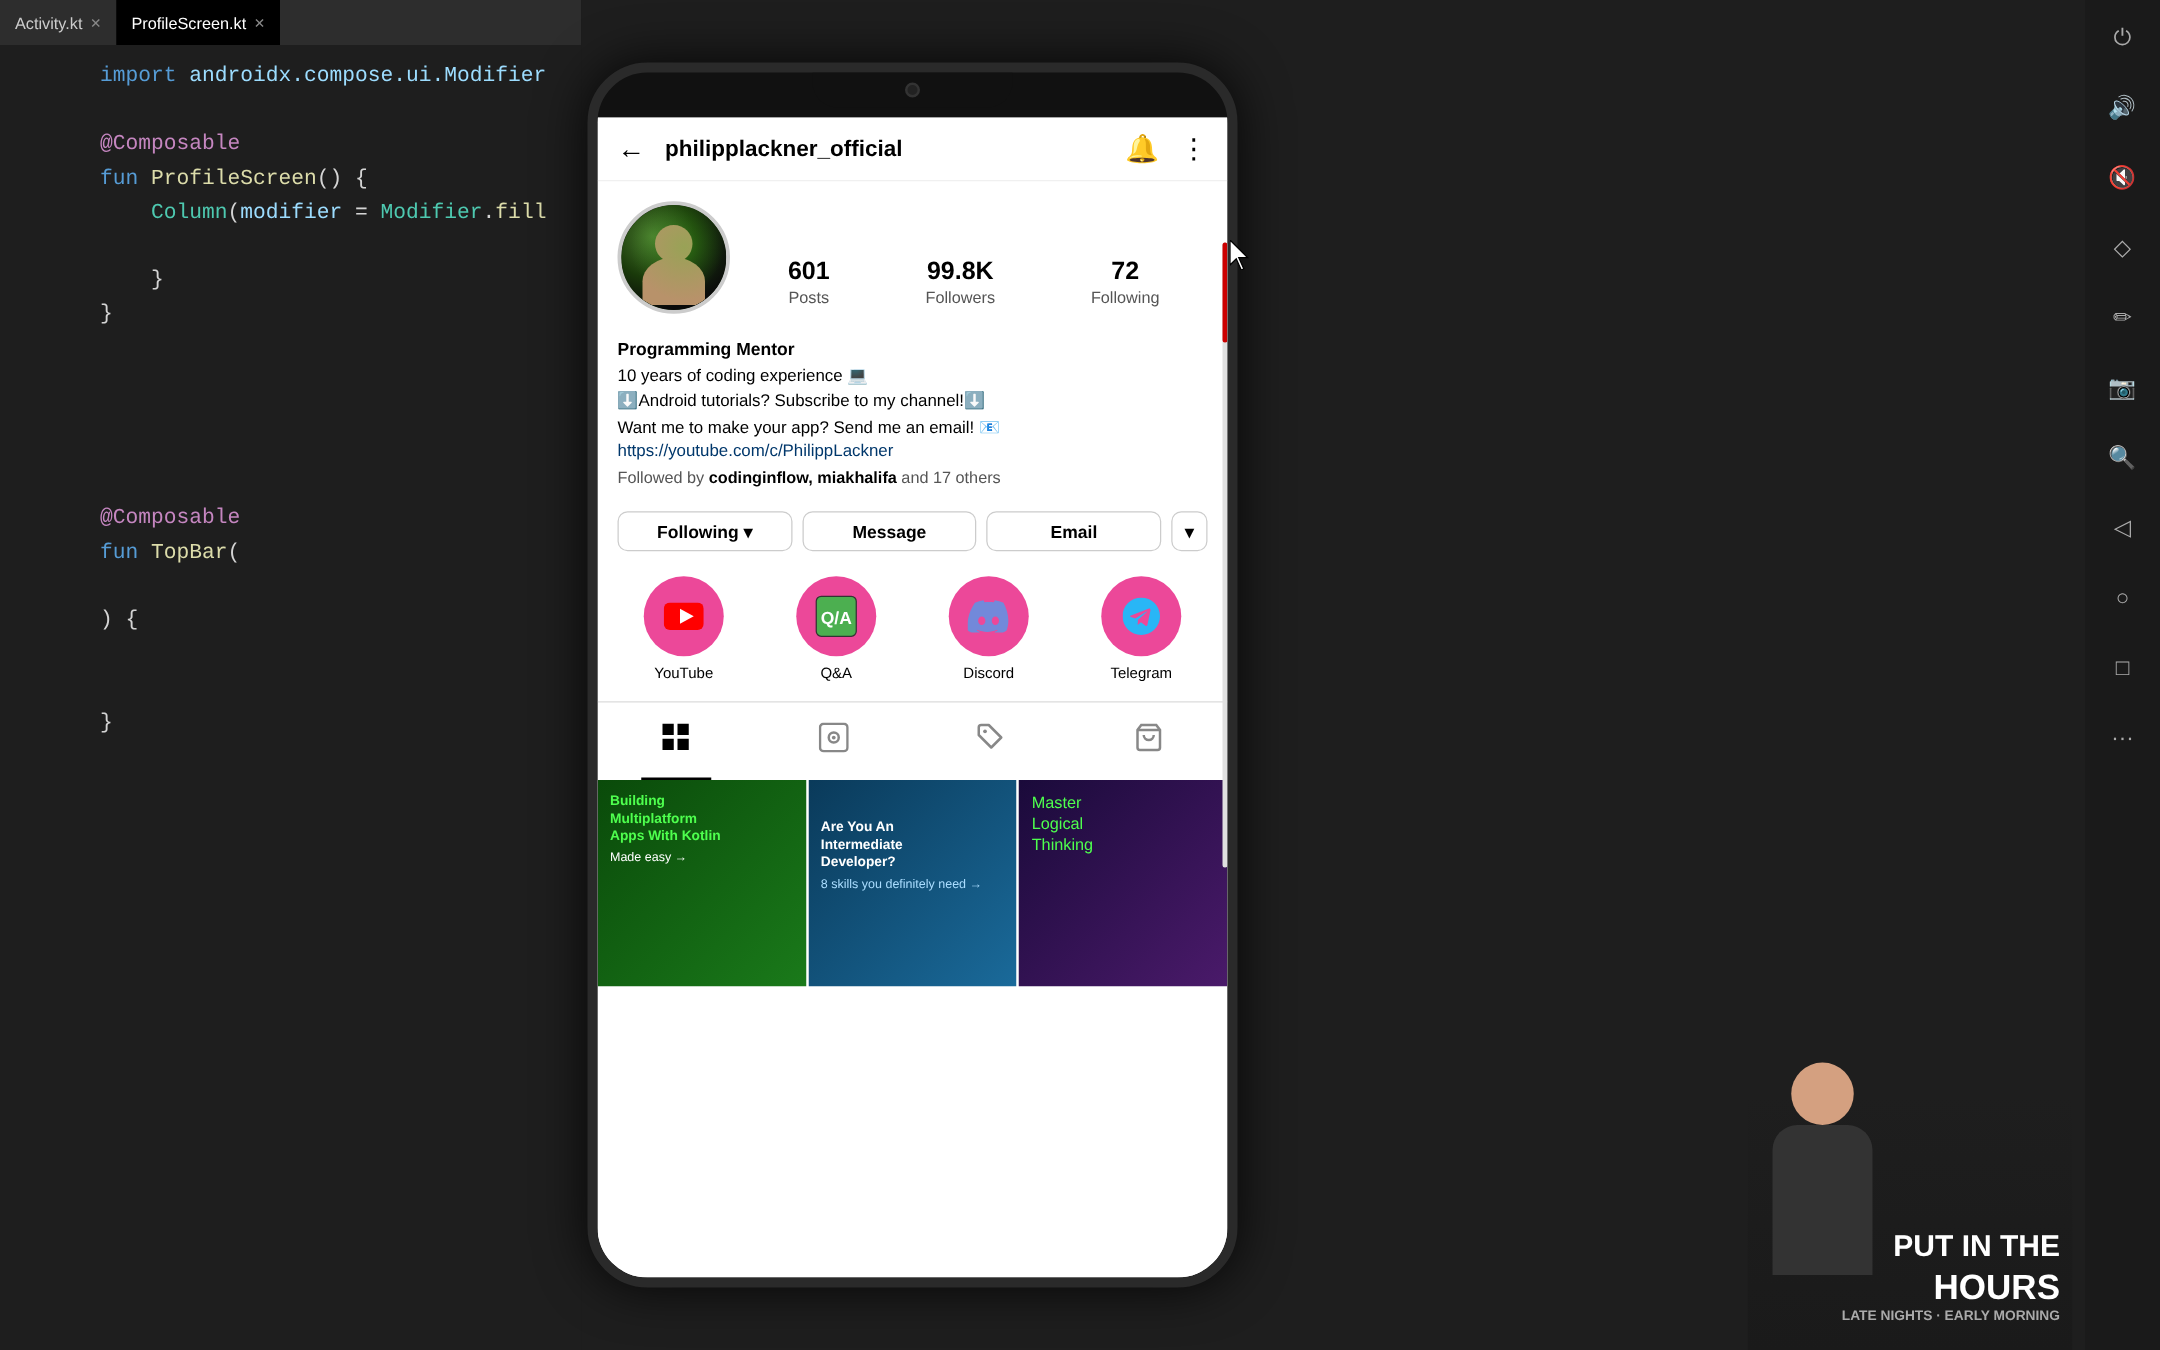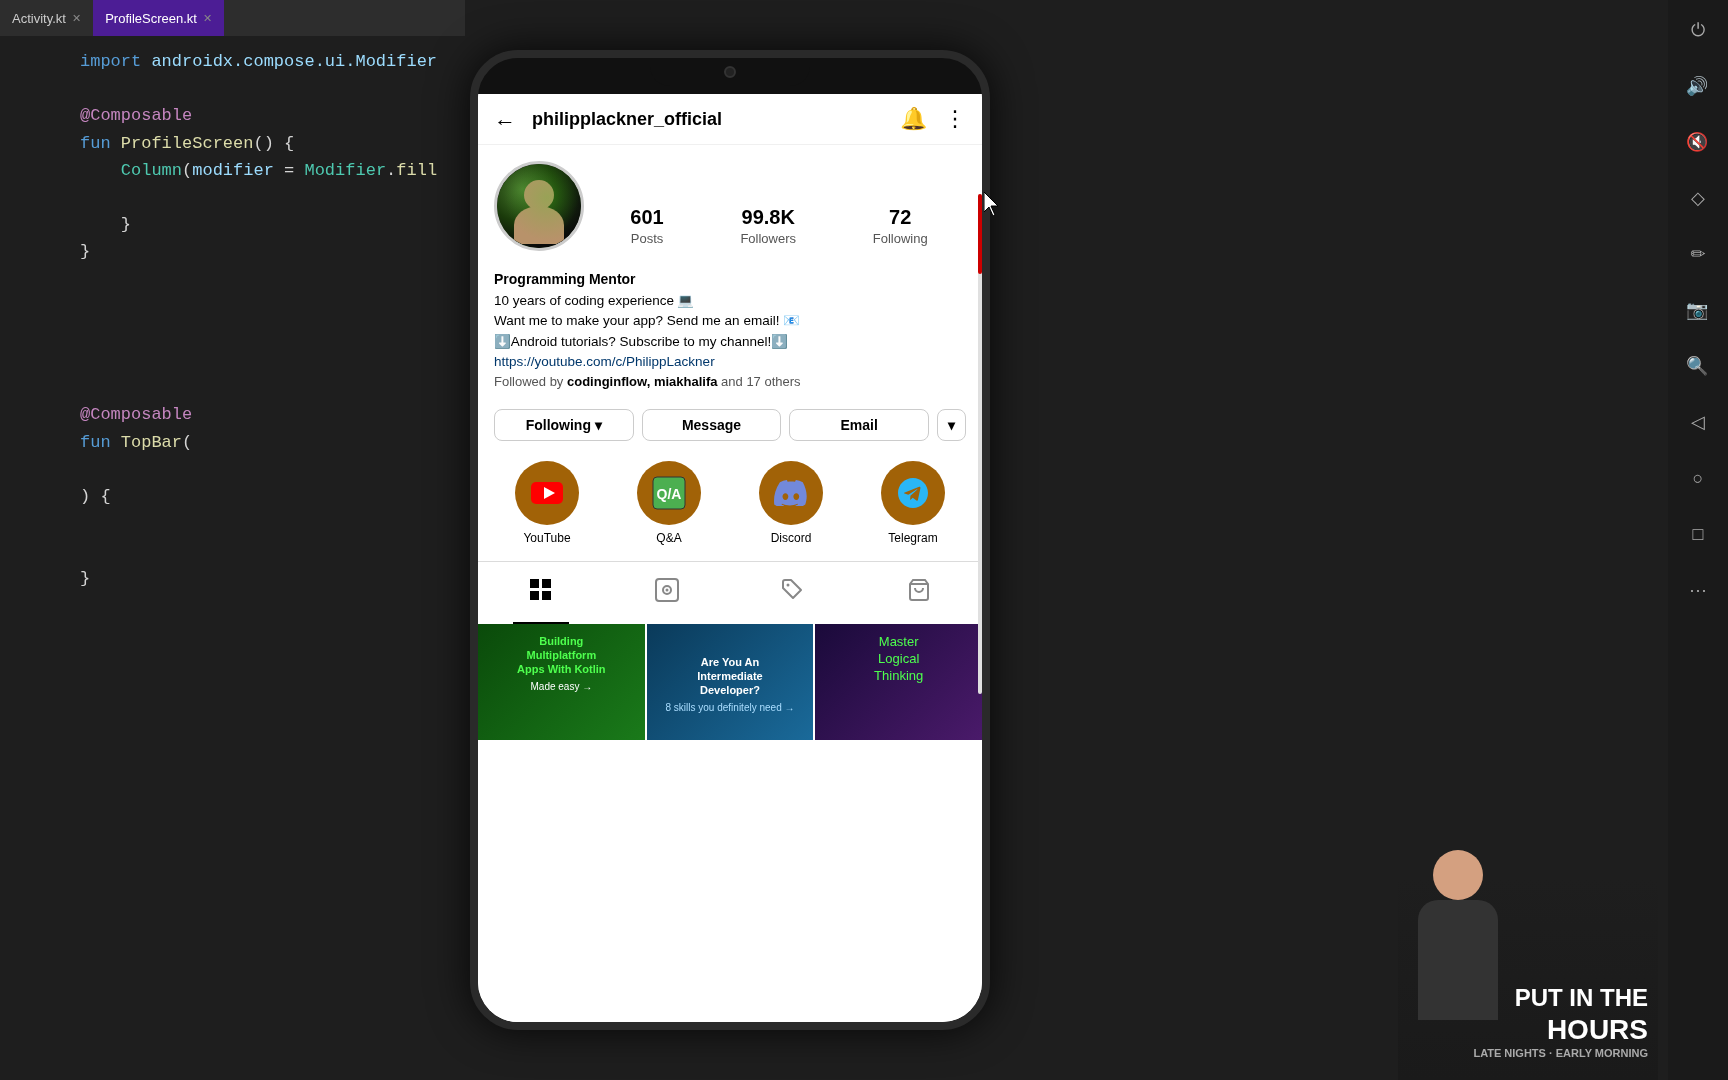--- a/index.html
+++ b/index.html
@@ -36,21 +36,21 @@
       height: 100%;
       display: flex;
       align-items: center;
       font-size: 13px;
       color: #ccc;
       gap: 6px;
       cursor: pointer;
     }
 
     .tab.active {
-      background: #4c1d95;
+      background: #000000;
       color: #fff;
     }
 
     .tab-close {
       font-size: 11px;
       color: #888;
       cursor: pointer;
     }
 
     .code-content {
@@ -325,21 +325,21 @@
       flex-direction: column;
       align-items: center;
       gap: 6px;
       cursor: pointer;
     }
 
     .social-icon-wrap {
       width: 64px;
       height: 64px;
       border-radius: 50%;
-      background: #a16207;
+      background: #ec4899;
       display: flex;
       align-items: center;
       justify-content: center;
     }
 
     .social-label {
       font-size: 12px;
       color: #000;
       text-align: center;
     }
@@ -371,24 +371,23 @@
     }
 
     
     .post-grid {
       display: flex;
       gap: 2px;
     }
 
     .post-thumb {
       flex: 1;
-      height: 116px;
+      height: 165px;
       overflow: hidden;
       position: relative;
-      text-align: center;
     }
 
     .post-thumb-1 {
       background: linear-gradient(135deg, #0a4a0a, #1a7a1a);
     }
 
     .post-thumb-2 {
       background: linear-gradient(135deg, #0a3a5a, #1a6a9a);
     }
 
@@ -519,22 +518,22 @@
             <div class="stat-item">
               <span class="stat-num">72</span>
               <span class="stat-label">Following</span>
             </div>
           </div>
         </div>
 
         <div class="bio-section">
           <div class="bio-name">Programming Mentor</div>
           <div class="bio-text">10 years of coding experience 💻</div>
+          <div class="bio-text">⬇️Android tutorials? Subscribe to my channel!⬇️</div>
           <div class="bio-text">Want me to make your app? Send me an email! 📧</div>
-          <div class="bio-text">⬇️Android tutorials? Subscribe to my channel!⬇️</div>
           <a class="bio-link">https://youtube.com/c/PhilippLackner</a>
           <div class="followed-by">
             <span>Followed by </span><strong>codinginflow, miakhalifa</strong><span> and 17 others</span>
           </div>
         </div>
 
         <div class="action-buttons">
           <button class="btn-following">
             <span>Following</span>
             <span>▾</span>

